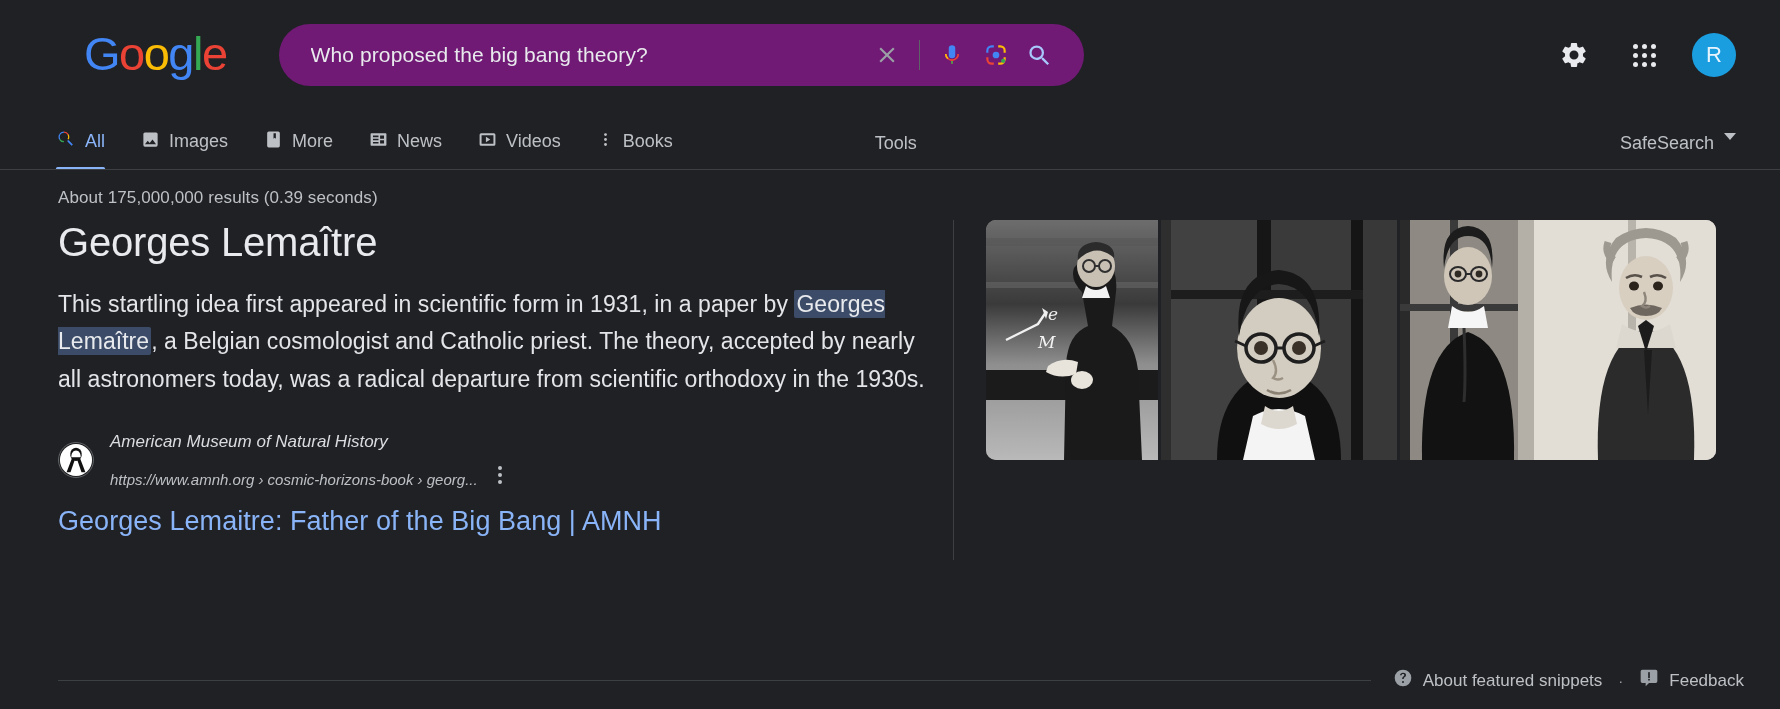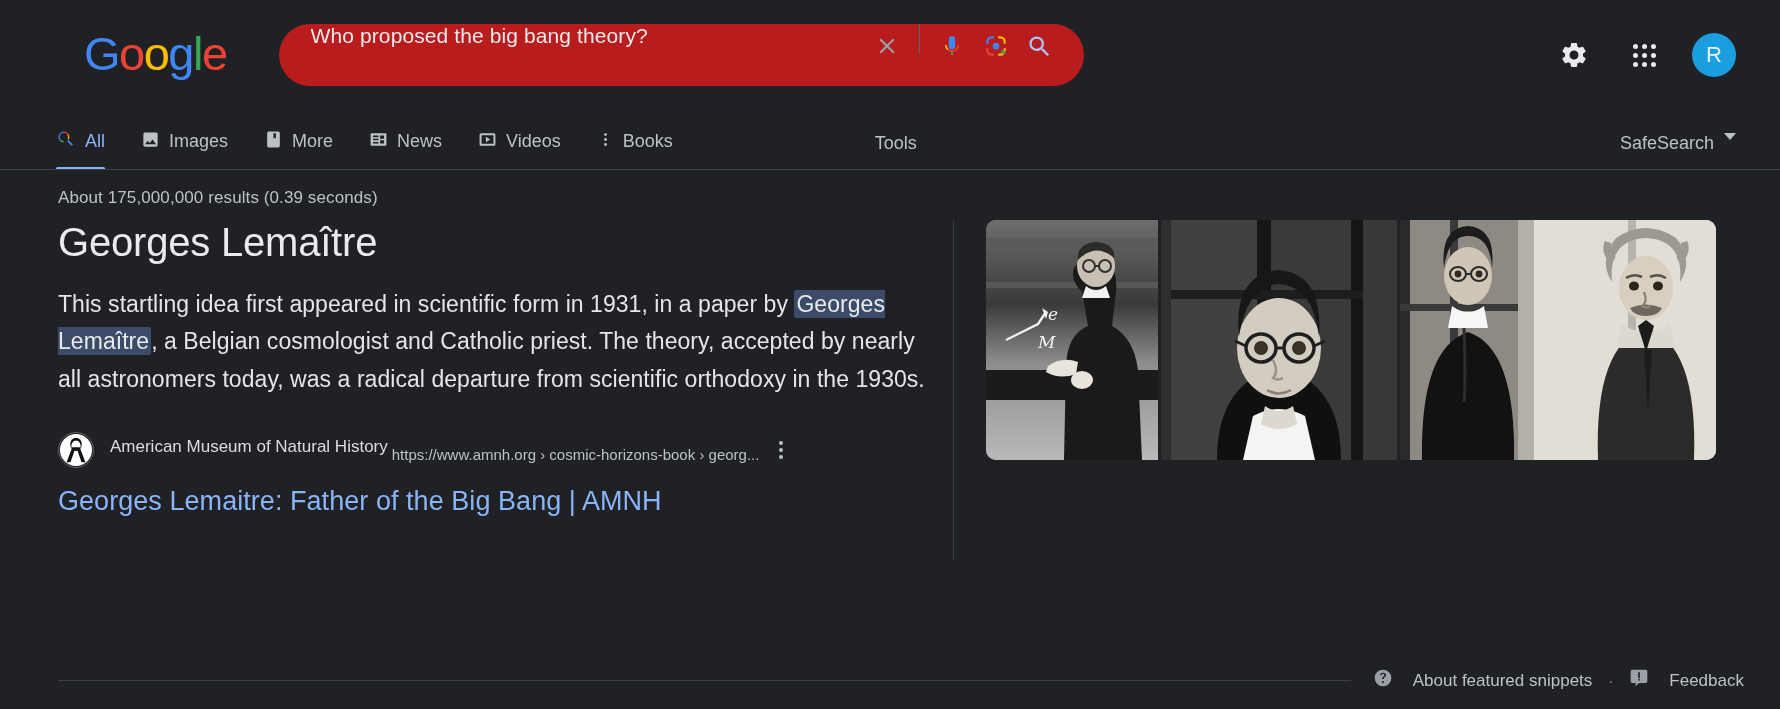--- a/index.html
+++ b/index.html
@@ -27,23 +27,24 @@
     color: #e8eaed;
     margin-right: 52px;
     margin-top: -4px;
     white-space: nowrap;
     user-select: none;
   }
   .logo span { font-weight: 400; }
 
   .searchbar {
     display: flex;
+    align-items: center;
     width: 805px;
     height: 62px;
-    background: #b91c1c;
+    background: #701a75;
     border-radius: 34px;
     padding: 0 22px 0 32px;
   }
   .search-text {
     flex: 1;
     font-size: 21px;
     color: #e8eaed;
     white-space: nowrap;
     overflow: hidden;
     letter-spacing: 0.1px;
@@ -199,21 +200,21 @@
   }
   .favicon {
     width: 36px; height: 36px;
     border-radius: 50%;
     background: #1f1f1f;
     border: 1px solid #5f6368;
     display: flex; align-items: center; justify-content: center;
     flex: 0 0 auto;
     overflow: hidden;
   }
-  .source-lines { display: flex; flex-direction: row; gap: 4px; }
+  .source-lines { display: flex; flex-direction: column; gap: 10px; font-style: italic; }
   .src-name { font-size: 17px; color: #dadce0; }
   .src-url  { font-size: 15px; color: #bdc1c6; display: flex; align-items: flex-end; gap: 14px; }
   .kebab { display: flex; flex-direction: column; gap: 3px; cursor: pointer; padding: 4px 6px; }
   .kebab i { width: 4px; height: 4px; border-radius: 50%; background: #bdc1c6; display: block; }
 
   .result-link {
     display: block;
     margin-top: 18px;
     font-size: 27px;
     color: #8ab4f8;
@@ -249,21 +250,21 @@
   .footer {
     position: absolute;
     left: 58px; right: 36px;
     bottom: 16px;
     display: flex;
     align-items: center;
     gap: 0;
   }
   .foot-rule { flex: 1; height: 1px; background: #3c4043; margin-right: 22px; }
   .foot-link {
-    display: flex; align-items: center; gap: 20px;
+    display: flex; align-items: center; gap: 10px;
     font-size: 17px; color: #bdc1c6; cursor: pointer;
   }
   .foot-sep { color: #9aa0a6; margin: 0 16px; font-size: 15px; }
 </style>
 </head>
 <body>
 
 <div class="header">
 
   <div class="logo">

